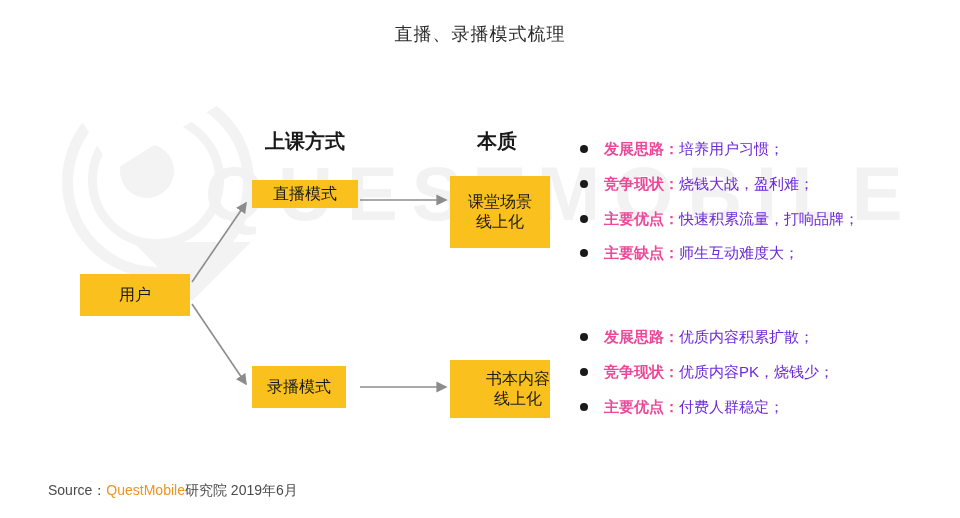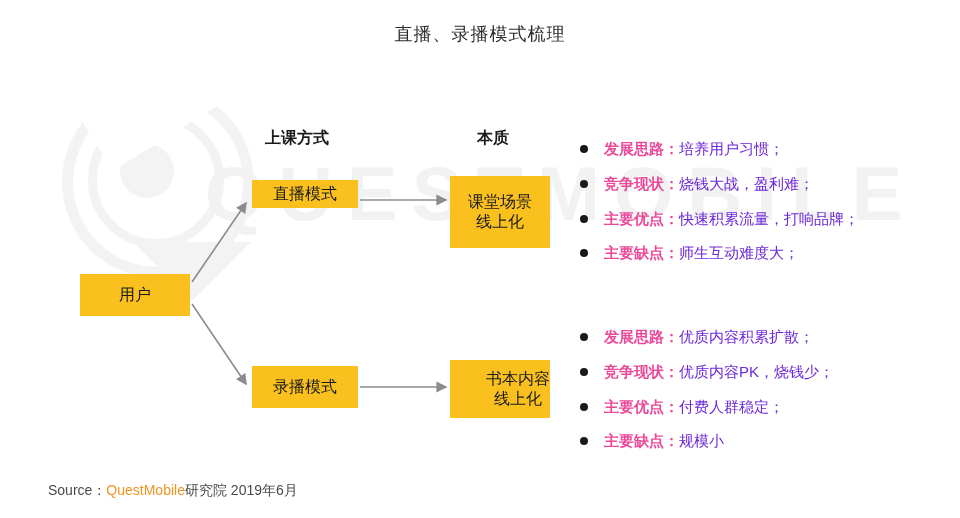--- a/index.html
+++ b/index.html
@@ -73,21 +73,21 @@
     text-align: center;
     font-size: 18px;
     color: #2b2b2b;
     letter-spacing: 1px;
     z-index: 3;
   }
 
   
   .col-header {
     position: absolute;
-    font-size: 16px;
+    font-size: 20px;
     font-weight: 700;
     color: #1a1a1a;
     z-index: 3;
     white-space: nowrap;
   }
   .col-header.h1 { left: 265px; top: 128px; }
   .col-header.h2 { left: 477px; top: 128px; }
 
   .node {
     position: absolute;
@@ -97,21 +97,21 @@
     display: flex;
     align-items: center;
     justify-content: center;
     text-align: center;
     line-height: 1.28;
     z-index: 3;
     box-sizing: border-box;
   }
   .node.user      { left: 80px;  top: 274px; width: 110px; height: 42px; }
   .node.live      { left: 252px; top: 180px; width: 106px; height: 28px; }
-  .node.record    { left: 252px; top: 366px; width: 106px; height: 42px; }
+  .node.record    { left: 252px; top: 366px; width: 94px; height: 42px; }
   .node.live-ess  { left: 450px; top: 176px; width: 100px; height: 72px; }
   .node.rec-ess   { left: 450px; top: 360px; width: 100px; height: 58px; padding-left: 36px; }
 
   .arrows {
     position: absolute;
     left: 0; top: 0;
     width: 960px; height: 518px;
     z-index: 2;
   }
 
@@ -237,23 +237,19 @@
         <span class="bullet-text"><span class="bullet-label">发展思路：</span><span class="bullet-value">优质内容积累扩散；</span></span>
       </div>
       <div class="bullet-item">
         <span class="bullet-dot"></span>
         <span class="bullet-text"><span class="bullet-label">竞争现状：</span><span class="bullet-value">优质内容PK，烧钱少；</span></span>
       </div>
       <div class="bullet-item">
         <span class="bullet-dot"></span>
         <span class="bullet-text"><span class="bullet-label">主要优点：</span><span class="bullet-value">付费人群稳定；</span></span>
       </div>
-      <div class="bullet-item">
-        <span class="bullet-dot"></span>
-        <span class="bullet-text"><span class="bullet-label">主要缺点：</span><span class="bullet-value">规模小</span></span>
-      </div>
     </div>
 
   <div class="source">
     <span>Source：</span><span class="brand">QuestMobile</span><span>研究院 2019年6月</span>
   </div>
 
 </div>
 
 </body></html>

